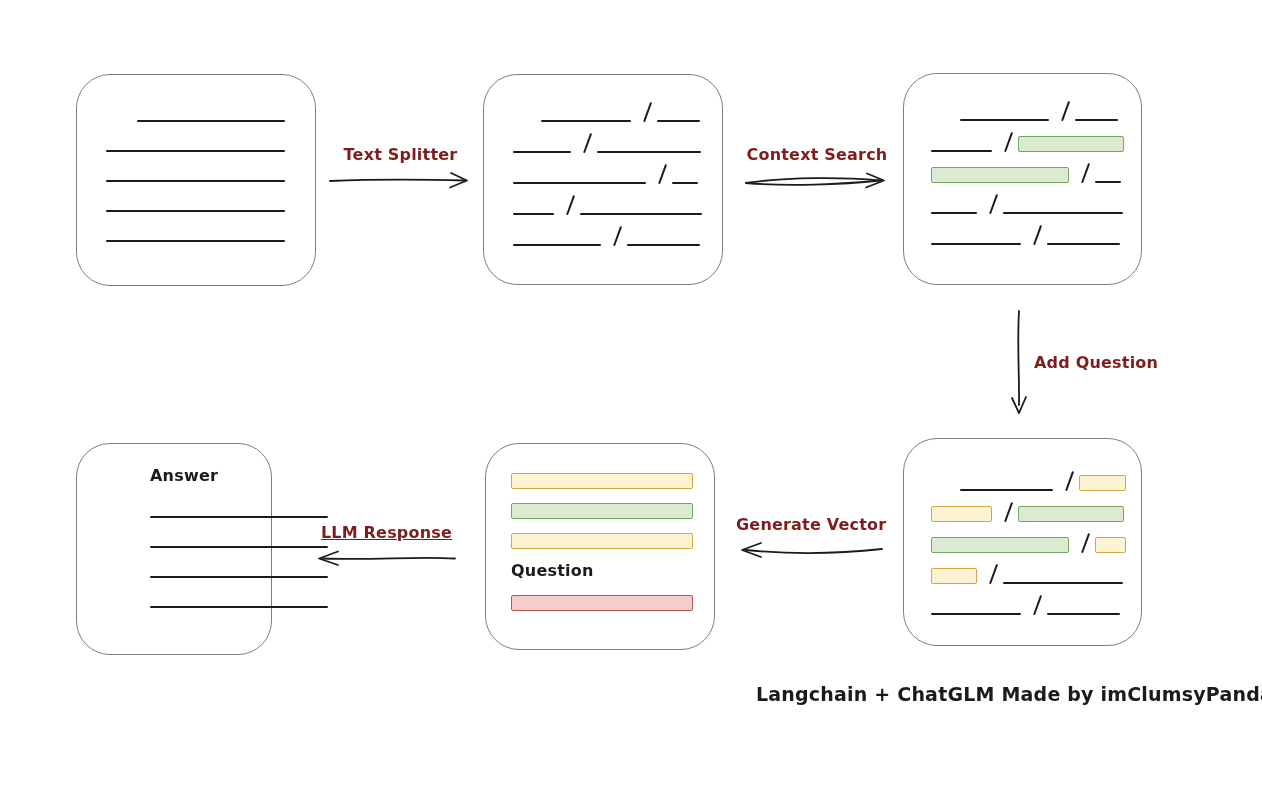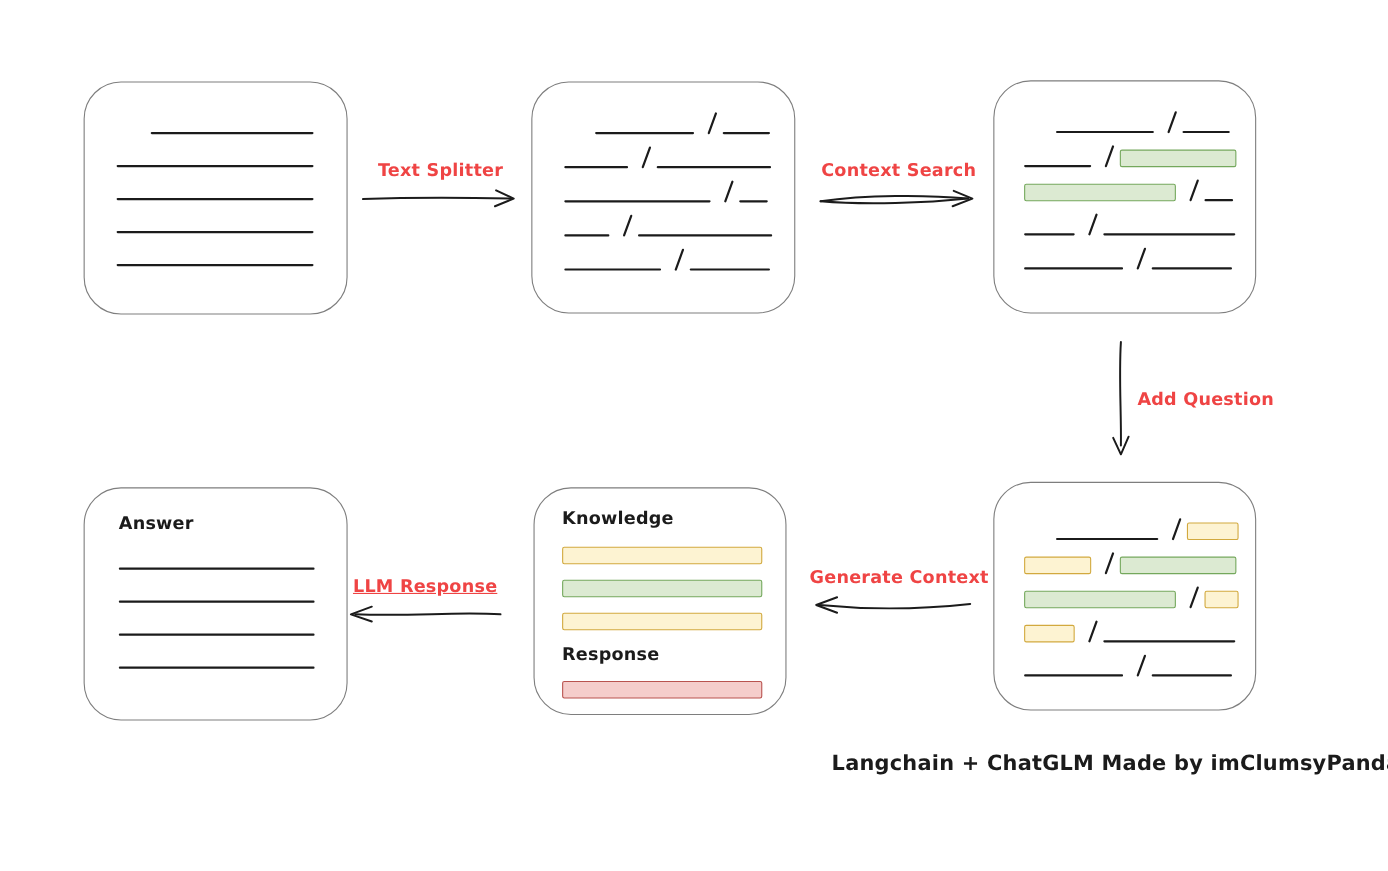--- a/index.html
+++ b/index.html
@@ -21,21 +21,21 @@
   .seg.slash::after{
     content:"";position:absolute;left:4px;bottom:0;width:2.2px;height:21px;
     background:var(--line,#1b1b1b);border-radius:2px;transform:rotate(20deg);transform-origin:bottom center;
   }
   .seg.green{height:16px;background:var(--green-fill,#dcead2);border:1.8px solid var(--green-border,#74a85c);border-radius:2px;}
   .seg.yellow{height:16px;background:var(--yellow-fill,#fdf3d2);border:1.8px solid var(--yellow-border,#d2a93e);border-radius:2px;}
   .seg.red{height:16px;background:var(--red-fill,#f5cdcb);border:1.8px solid var(--red-border,#b9534f);border-radius:2px;}
   .box-label{font-size:16px;font-weight:600;line-height:24px;color:#1b1b1b;letter-spacing:0.2px;}
   .arrow-label{
     position:absolute;font-size:16px;font-weight:600;line-height:22px;
-    text-align:center;color:#ef4444;letter-spacing:0.2px;white-space:nowrap;
+    text-align:center;color:#7f1d1d;letter-spacing:0.2px;white-space:nowrap;
   }
   .arrow-svg{position:absolute;}
   .arrow-svg path,.arrow-svg polyline{stroke:#1b1b1b;stroke-width:1.8;fill:none;stroke-linecap:round;stroke-linejoin:round;}
   .caption{
     position:absolute;left:756px;top:683px;width:440px;text-align:center;
     font-size:19px;font-weight:600;color:#1b1b1b;letter-spacing:0.2px;white-space:nowrap;
   }
 </style>
 </head>
 <body>
@@ -147,42 +147,41 @@
         <div class="row">
           <div class="seg line" style="width: 90px;"></div>
           <div class="seg slash"></div>
           <div class="seg line" style="width: 73px;"></div>
         </div>
       </div>
   </div>
 
   <div class="box" style="left:485px;top:443px;width:230px;height:207px;">
     <div style="padding:15px 0 0 25px;">
-      <div class="box-label">Knowledge</div>
       <div class="rows">
           <div class="row">
             <div class="seg yellow" style="width: 182px;"></div>
           </div>
           <div class="row">
             <div class="seg green" style="width: 182px;"></div>
           </div>
           <div class="row">
             <div class="seg yellow" style="width: 182px;"></div>
           </div>
         </div>
-      <div class="box-label" style="margin-top:10px;">Response</div>
+      <div class="box-label" style="margin-top:10px;">Question</div>
       <div class="rows h28">
           <div class="row">
             <div class="seg red" style="width: 182px;"></div>
           </div>
         </div>
     </div>
   </div>
 
-  <div class="box" style="left:76px;top:443px;width:240px;height:212px;">
+  <div class="box" style="left:76px;top:443px;width:196px;height:212px;padding-left:42px;">
     <div style="padding:20px 0 0 31px;">
       <div class="box-label">Answer</div>
       <div class="rows">
           <div class="row">
             <div class="seg line" style="width: 178px;"></div>
           </div>
           <div class="row">
             <div class="seg line" style="width: 178px;"></div>
           </div>
           <div class="row">
@@ -207,21 +206,21 @@
     <path d="M4 17 C 45 20.5, 100 18.5, 138 14.5"></path>
     <polyline points="125,7.5 142,14.5 124,21.5"></polyline>
   </svg>
 
   <svg class="arrow-svg" style="left:1006px;top:308px;" width="26" height="112" viewBox="0 0 26 112">
     <path d="M13 3 C 11 35, 13.5 68, 13 97"></path>
     <polyline points="6,90 13,105 20,89"></polyline>
   </svg>
   <div class="arrow-label" style="left:1034px;top:352px;text-align:left;">Add Question</div>
 
-  <div class="arrow-label" style="left:736px;top:514px;width:150px;">Generate Context</div>
+  <div class="arrow-label" style="left:736px;top:514px;width:150px;">Generate Vector</div>
   <svg class="arrow-svg" style="left:736px;top:536px;" width="150" height="28" viewBox="0 0 150 28">
     <path d="M146 13 C 105 17.5, 55 18.5, 9 14"></path>
     <polyline points="25,7 6,14 25,21"></polyline>
   </svg>
 
   <div class="arrow-label" style="left:314px;top:522px;width:145px;text-decoration:underline;">LLM Response</div>
   <svg class="arrow-svg" style="left:314px;top:544px;" width="145" height="28" viewBox="0 0 145 28">
     <path d="M141 14.5 C 100 12, 62 16.5, 9 14.5"></path>
     <polyline points="24,7.5 5,14.5 24,21"></polyline>
   </svg>

